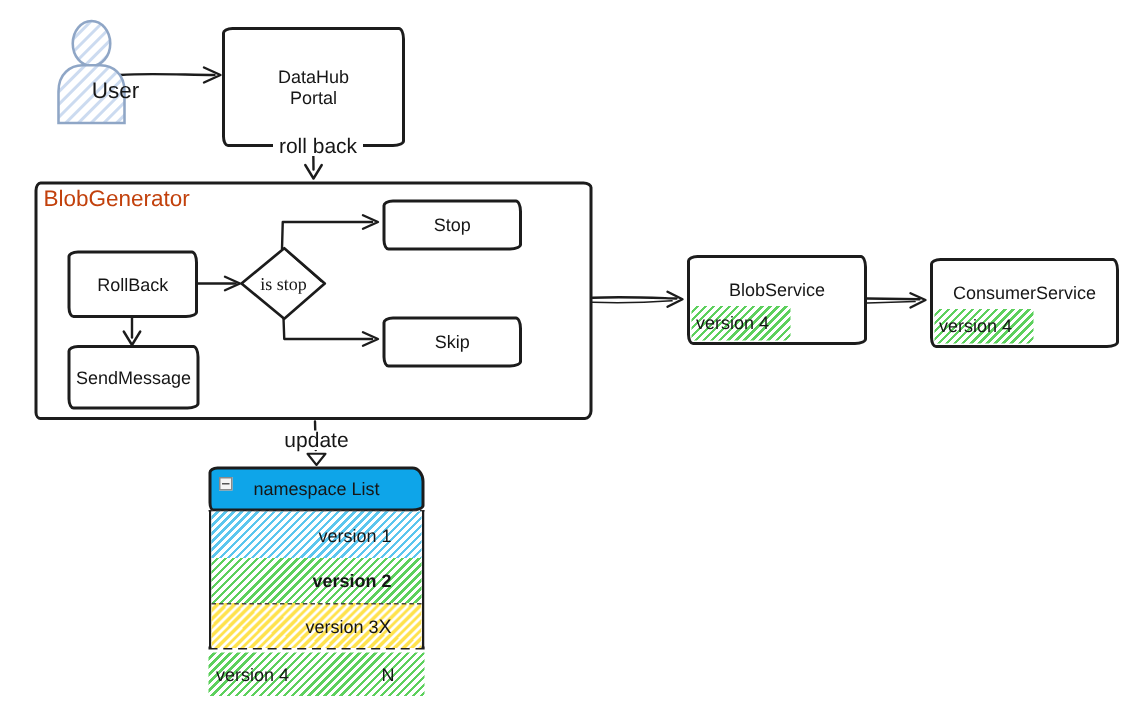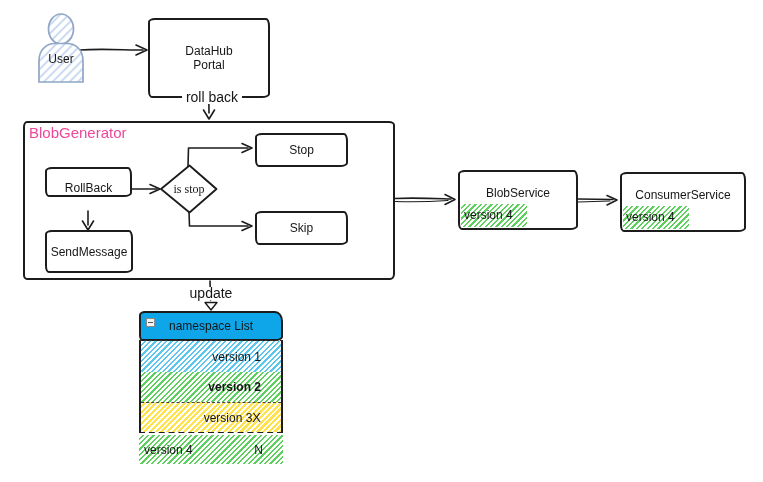--- a/index.html
+++ b/index.html
@@ -13,21 +13,21 @@
     border:2px solid #1c1c1c;
     border-radius:7px 4px 8px 4px / 4px 8px 4px 7px;
     display:flex;align-items:center;justify-content:center;
     font-size:12px;line-height:14px;text-align:center;z-index:2;
   }
   .container-box{
     position:absolute;box-sizing:border-box;background:transparent;
     border:2px solid #1c1c1c;border-radius:4px 6px 5px 4px / 6px 4px 6px 5px;
     z-index:1;
   }
-  .container-title{position:absolute;left:4px;top:1px;font-size:15px;color:#ec4899;}
+  .container-title{position:absolute;left:4px;top:1px;font-size:15px;color:#c2410c;}
   .lbl{
     position:absolute;z-index:3;background:#fff;font-size:14px;line-height:13px;
     text-align:center;padding:0 2px;
   }
   .diamond-wrap{position:absolute;z-index:2;}
   .diamond-text{
     position:absolute;left:0;top:0;width:100%;height:100%;
     display:flex;align-items:center;justify-content:center;font-size:12px;z-index:3;
   }
   .hatch-blue{background:repeating-linear-gradient(135deg,#ffffff 0px,#ffffff 2.2px,#5bc6ee 2.2px,#5bc6ee 3.8px);}
@@ -58,21 +58,21 @@
     box-sizing:border-box;font-size:12px;padding:0 20px 0 5px;
   }
   .trow .flag{font-size:13px;}
   .row-free{
     position:absolute;left:139px;top:435px;width:144px;height:29px;box-sizing:border-box;z-index:2;
     display:flex;align-items:center;justify-content:space-between;font-size:12px;padding:0 20px 0 5px;
   }
   .actor-wrap{position:absolute;left:36px;top:12px;width:50px;height:72px;z-index:2;}
   .actor-label{
     position:absolute;left:38px;top:52px;width:46px;height:16px;z-index:3;
-    font-size:12px;text-align:center;
+    font-size:15px;text-align:center;padding-left:16px;
   }
 </style>
 </head>
 <body>
 
 <div class="canvas">
 
   <svg class="layer" viewBox="0 0 763 482" fill="none" stroke="#1c1c1c" stroke-width="1.6" stroke-linecap="round" stroke-linejoin="round">
     <g>
       <path d="M 80 50 C 100 48.5, 124 50, 143 50"></path>
@@ -141,21 +141,21 @@
       <span>Portal</span>
     </div>
   </div>
 
   <div class="lbl" style="left:182px;top:91px;width:56px;">roll back</div>
 
   <div class="container-box" style="left:23px;top:121px;width:372px;height:159px;">
     <div class="container-title">BlobGenerator</div>
   </div>
 
-  <div class="node" style="left:45px;top:167px;width:87px;height:30px;align-items:flex-end;">
+  <div class="node" style="left:45px;top:167px;width:87px;height:45px;">
     <span>RollBack</span>
   </div>
 
   <div class="node" style="left:45px;top:230px;width:88px;height:43px;">
     <span>SendMessage</span>
   </div>
 
   <div class="diamond-wrap" style="left:161px;top:165px;width:56px;height:48px;font-family:Liberation Serif, serif;">
     <div class="diamond-text">is stop</div>
   </div>

